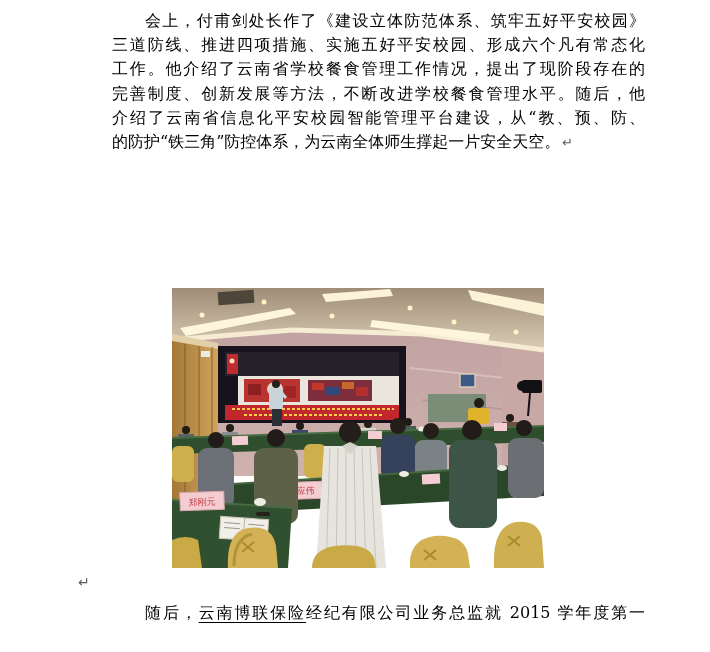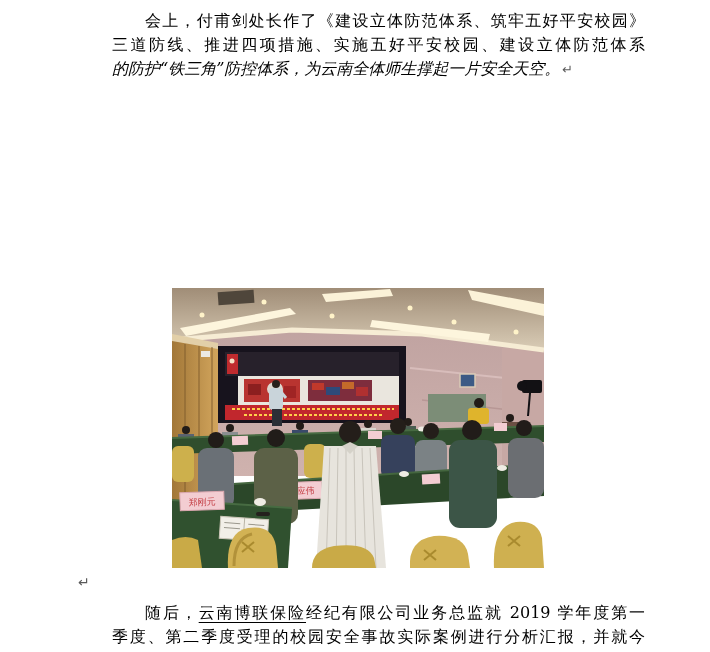--- a/index.html
+++ b/index.html
@@ -5,21 +5,21 @@
   html,body{margin:0;padding:0;background:#ffffff;}
   .page{
     position:relative;width:710px;height:652px;background:#ffffff;overflow:hidden;
     font-family:"DejaVu Serif","Liberation Serif",serif;color:#000;
   }
   .textblock{
     position:absolute;left:112px;width:533px;font-size:16px;line-height:24.2px;
     color:#000;
   }
   .tline{height:24.2px;overflow:hidden;text-align:justify;text-align-last:justify;}
-  .tline.lastline{text-align:center;text-align-last:left;font-style:italic;}
+  .tline.lastline{text-align:center;text-align-last:left;}
   .indent{text-indent:33px;}
   .pmark{color:#5a5a5a;font-size:13px;letter-spacing:0;margin-left:2px;
          font-family:"DejaVu Sans",sans-serif;}
   .pmark-standalone{
     position:absolute;left:78px;top:574px;font-size:14px;color:#5a5a5a;
     font-family:"DejaVu Sans",sans-serif;
   }
   .squiggle{
     text-decoration-line:underline;text-decoration-style:wavy;
     text-decoration-color:#00a650;text-decoration-thickness:1px;
@@ -31,21 +31,24 @@
   }
   .photo svg{display:block;}
 </style>
 </head>
 <body>
 
 <div class="page">
 
   <div class="textblock" style="top:9px;">
     <div class="tline indent">会上，付甫剑处长作了《建设立体防范体系、筑牢五好平安校园》</div>
-    <div class="tline">三道防线、推进四项措施、实施五好平安校园、建设立体防范体系</div>
+    <div class="tline">三道防线、推进四项措施、实施五好平安校园、形成六个凡有常态化</div>
+    <div class="tline">工作。他介绍了云南省学校餐食管理工作情况，提出了现阶段存在的</div>
+    <div class="tline">完善制度、创新发展等方法，不断改进学校餐食管理水平。随后，他</div>
+    <div class="tline">介绍了云南省信息化平安校园智能管理平台建设，从“教、预、防、</div>
     <div class="tline lastline"><span>的防护“铁三角”防控体系，为云南全体师生撑起一片安全天空。</span><span class="pmark">↵</span></div>
   </div>
 
   <div class="photo">
     <svg viewBox="0 0 372 280" width="372" height="280">
       <defs>
         <linearGradient id="ceil" x1="0" y1="0" x2="0" y2="1">
           <stop offset="0" stop-color="#a08d77"></stop>
             <stop offset="1" stop-color="#d9ccb6"></stop>
         </linearGradient>
@@ -219,17 +222,16 @@
         <path d="M322,280 Q320,238 344,234 Q366,232 370,250 L372,280 Z" fill="#cfb050"></path>
         <path d="M336,248 l12,10 M348,248 l-12,10" stroke="#a98a2e" stroke-width="2"></path>
         <path d="M0,280 L0,252 Q14,246 26,252 L30,280 Z" fill="#c9aa47"></path>
       </g>
     </svg>
   </div>
 
   <div class="pmark-standalone">↵</div>
 
   <div class="textblock" style="top:601px;">
-    <div class="tline indent"><span>随后，</span><span class="squiggle">云南博联保险</span><span>经纪有限公司业务总监就 2019 学年度第一</span></div>
-    <div class="tline">季度、第二季度受理的校园安全事故实际案例进行分析汇报，并就今</div>
+    <div class="tline indent"><span>随后，</span><span class="squiggle">云南博联保险</span><span>经纪有限公司业务总监就 2015 学年度第一</span></div>
   </div>
 
 </div>
 
 </body></html>

